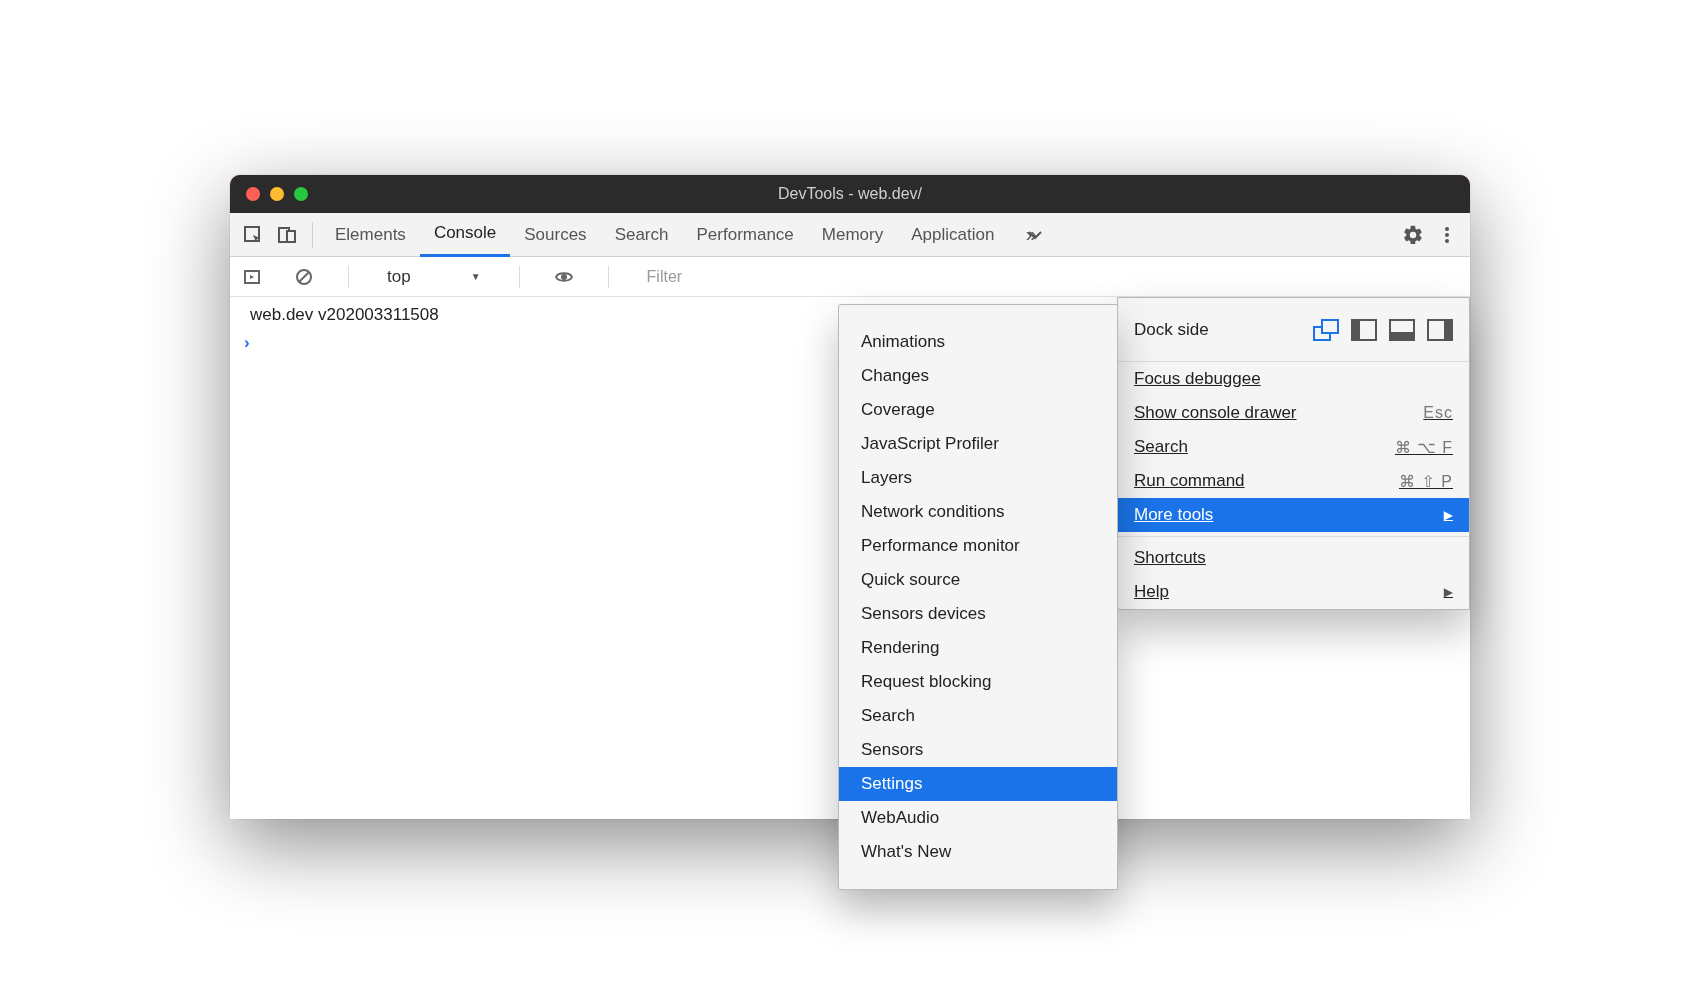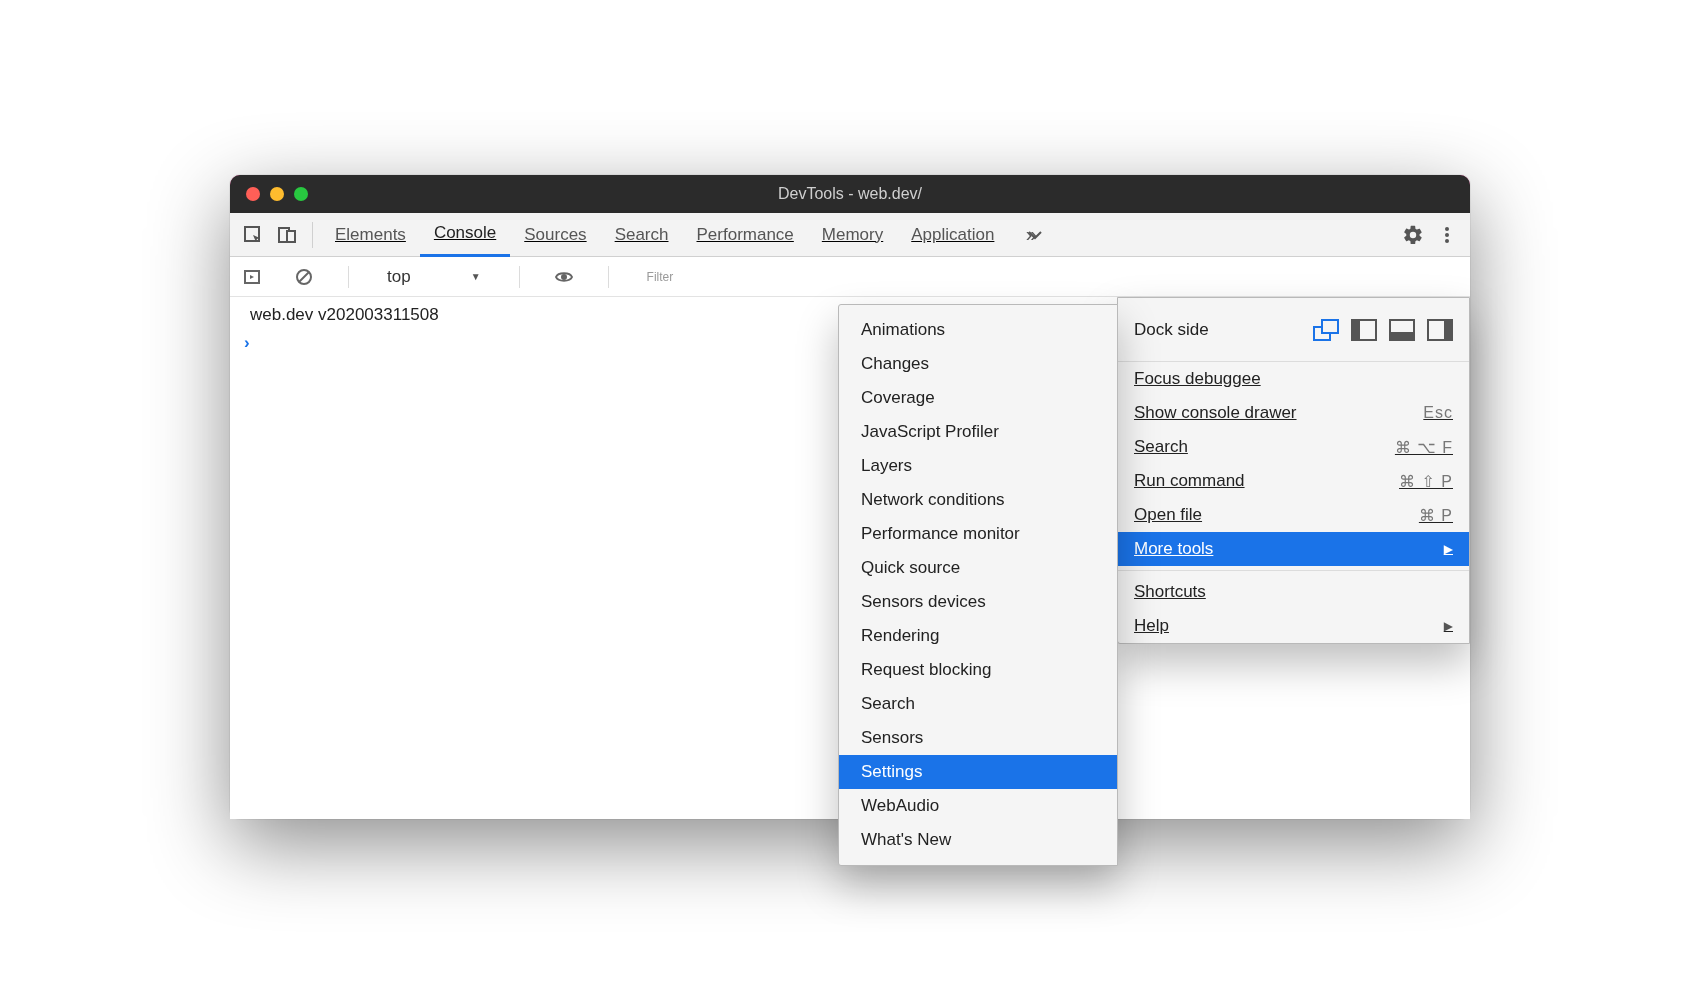--- a/index.html
+++ b/index.html
@@ -30,21 +30,21 @@
   .toolbar {
     height: 40px; border-bottom:1px solid #e3e3e3; display:flex; align-items:center;
     background:#fff; padding: 0 6px; font-size:16px; color:#444;gap:20px;
   }
   .tb2-iconbtn { width:32px; height:32px; display:flex; align-items:center; justify-content:center; color:#666; border-radius:3px;}
   .tb2-sep { width:1px; height:22px; background:#dcdcdc; margin: 0 8px;}
   .ctx-select { display:flex; align-items:center; gap:60px; padding:0 10px; font-size:17px; color:#333; height:30px;}
   .ctx-select .caret{ color:#555; font-size:10px;}
   .filter {
     flex:1; height:28px; background:#fff; border:none; outline:none;
-    font-size:12px; color:#333; padding:0 10px;
+    font-size:16px; color:#333; padding:0 10px;
   }
   .filter::placeholder{color:#9a9a9a;}
   .console-body { flex:1; background:#fff; font-family: Menlo, Consolas, monospace; font-size:17px; color:#222; padding-top:6px; position:relative;}
   .logline { padding: 2px 20px; }
   .prompt { color:#1a73e8; padding: 6px 14px; font-weight:bold;}
   
   .menu {
     position:absolute; top:0px; right:0px; width:353px;
     background:#f5f5f5; border:1px solid #b9b9b9; border-radius:0 0 0 3px;
     box-shadow: 0 20px 40px rgba(0,0,0,0.25);
@@ -61,21 +61,21 @@
   .dock-undock { width:26px; height:22px; position:relative;}
   .dock-undock .r1{position:absolute; left:0; bottom:0; width:18px; height:15px; border:2px solid #1a73e8;}
   .dock-undock .r2{position:absolute; right:0; top:0; width:18px; height:15px; border:2px solid #1a73e8; background:#f5f5f5;}
   .kbd { color:#777; font-size:16px; letter-spacing:1px;}
   .arrow{ color:#555; font-size:12px;}
   
   .submenu {
     position:absolute; top:7px; right:352px; width:280px;
     background:#f5f5f5; border:1px solid #b9b9b9; border-radius:3px 0 0 3px;
     box-shadow: 0 20px 40px rgba(0,0,0,0.25);
-    font-size:17px; color:#222; padding:8px 0;
+    font-size:17px; color:#222; padding:20px 0;
   }
   .sub-row { height:34px; display:flex; align-items:center; padding:0 22px;}
   .sub-row.selected{ background:#1a73e8; color:#fff;}
   svg{display:block;}
 </style>
 </head>
 <body>
 
 <div class="wrap">
   <div class="window">
@@ -96,21 +96,21 @@
             <path d="M10 10 L17 13 L14 14 L13 17 Z" fill="#555"></path>
           </svg>
       </div>
       <div class="tb-iconbtn">
         <svg width="20" height="20" viewBox="0 0 20 20">
             <rect x="2" y="3" width="10" height="14" fill="none" stroke="#555" stroke-width="2"></rect>
             <rect x="10" y="6" width="8" height="11" fill="#f3f3f3" stroke="#555" stroke-width="2"></rect>
           </svg>
       </div>
       <div class="tb-sep"></div>
-      <div id="tabs-container" style="display:flex;text-decoration:underline;">
+      <div id="tabs-container" style="display:flex;">
           <div class="tab">Elements</div>
           <div class="tab active">Console</div>
           <div class="tab">Sources</div>
           <div class="tab">Search</div>
           <div class="tab">Performance</div>
           <div class="tab">Memory</div>
           <div class="tab">Application</div>
         </div>
       <div class="tb-iconbtn" style="margin-left:6px;">
         <svg width="18" height="18" viewBox="0 0 18 18">
@@ -192,24 +192,20 @@
               <span>Show console drawer</span>
               <span class="kbd">Esc</span>
             </div>
             <div class="menu-row clickable">
               <span>Search</span>
               <span class="kbd">⌘ ⌥ F</span>
             </div>
             <div class="menu-row clickable">
               <span>Run command</span>
               <span class="kbd">⌘ ⇧ P</span>
-            </div>
-            <div class="menu-row clickable">
-              <span>Open file</span>
-              <span class="kbd">⌘ P</span>
             </div>
             <div class="menu-row clickable selected">
               <span>More tools</span>
               <span class="arrow">▶</span>
             </div>
             <div class="menu-divider"></div>
             <div class="menu-row clickable">
               <span>Shortcuts</span>
             </div>
             <div class="menu-row clickable">

